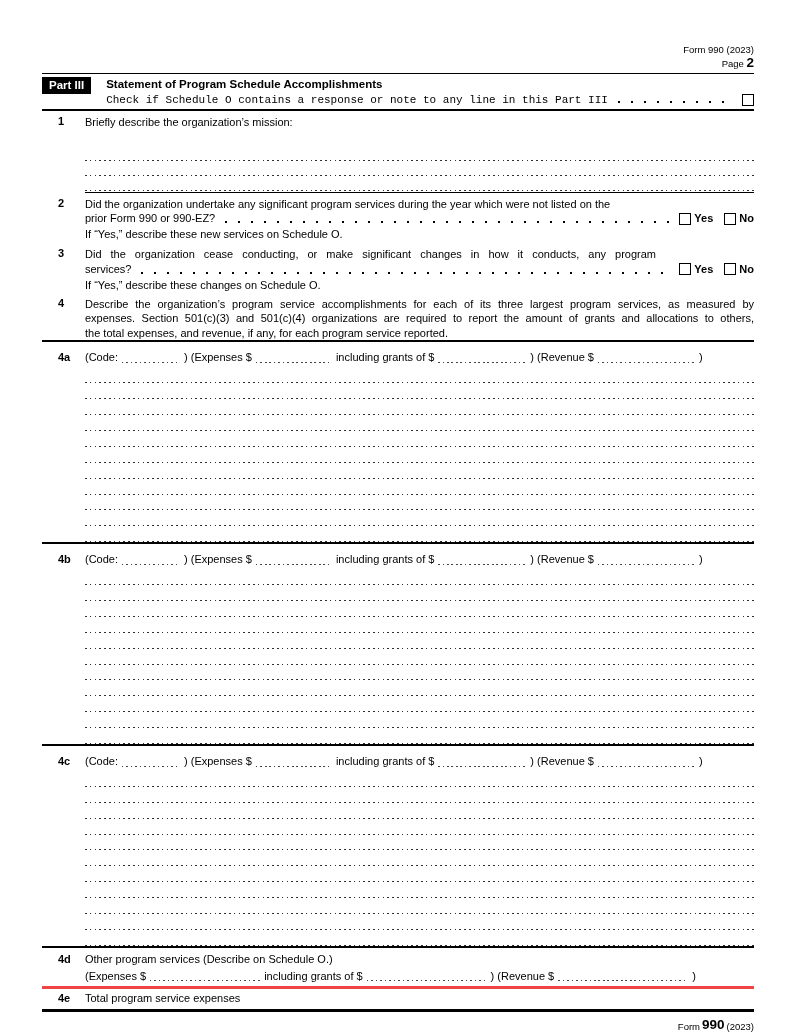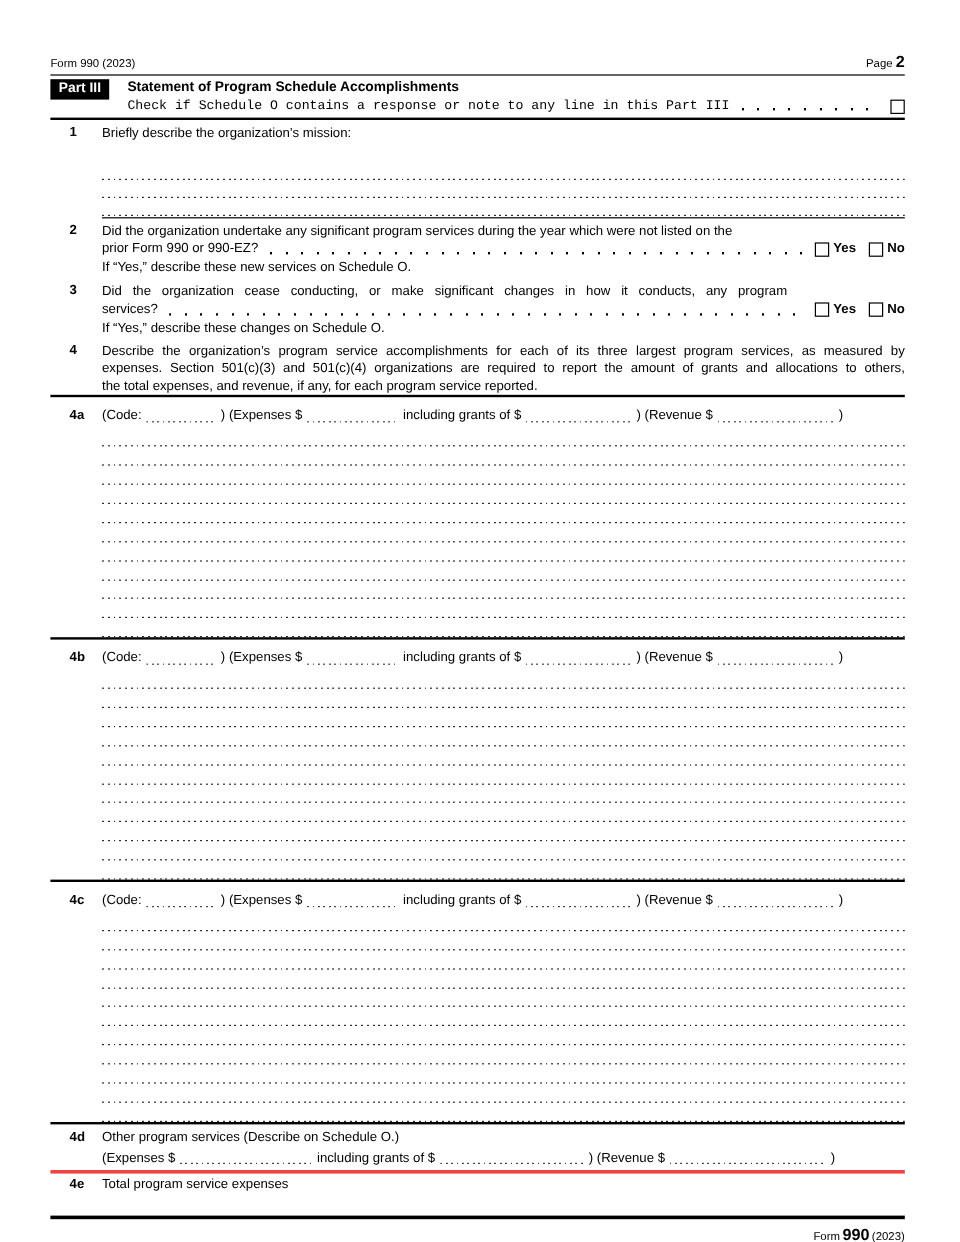--- a/index.html
+++ b/index.html
@@ -3,21 +3,21 @@
 <meta charset="utf-8">
 <style>
   html,body { margin:0; padding:0; background:#fff; }
   .page {
     width:800px; height:1035px; box-sizing:border-box;
     padding:44px 46px 0 42px; background:#fff; overflow:hidden;
     font-family:"Liberation Sans", sans-serif; font-size:11px; color:#000;
   }
   
   .topbar { display:flex; justify-content:space-between; align-items:flex-end;
-    padding-bottom:3px; border-bottom:1.5px solid #000; font-size:9.5px; }
+    padding-bottom:3px; border-bottom:1.5px solid #000; font-size:9.5px;flex-direction:column; }
   .pagenum b { font-size:13.5px; }
   
   .part-header { display:flex; padding-top:3px; padding-bottom:2px; border-bottom:2px solid #000;justify-content:flex-end; }
   .part-box { background:#000; color:#fff; font-weight:bold; font-size:11.5px;
     padding:2px 7px 3px 7px; align-self:flex-start; margin-right:15px; flex:none; }
   .part-right { flex:1; min-width:0; }
   .part-title { font-weight:bold; font-size:11.5px; padding-top:1px; }
   .check-row { display:flex; align-items:flex-end; margin-top:4px; padding-bottom:1px;font-family:Liberation Mono, monospace; }
   
   .leader { flex:1; height:2px; align-self:flex-end; margin:0 8px 3px 10px;
@@ -51,21 +51,21 @@
   .fill { height:11px; flex:none; margin:0 4px;
     background:repeating-linear-gradient(90deg,#444 0 1.5px,transparent 1.5px 4.5px) left bottom/100% 1px no-repeat; }
   .w-code { width:58px; } .w-exp { width:76px; } .w-grant { width:88px; } .w-rev { width:97px; }
   .writelines { margin-left:43px; }
   
   .q4d-wrap { border-bottom:3px solid #ef4444; padding-bottom:3px; }
   .q4d-head { margin-top:4px; line-height:14px; }
   .q4d-exp { display:flex; align-items:center; margin-left:43px; margin-top:3px; line-height:14px; }
   .q4d-exp .fill { height:11px; }
   .w-exp2 { width:110px; } .w-grant2 { width:120px; } .w-rev2 { width:130px; }
-  .q4e-row { display:flex; align-items:center; padding:3px 0 20px 0; border-bottom:3px solid #000; }
+  .q4e-row { display:flex; align-items:center; padding:3px 0 5px 0; border-bottom:3px solid #000; }
   
   .footer { display:flex; justify-content:flex-end; align-items:flex-end; margin-top:5px; font-size:9.5px; }
   .footer b { font-size:13.5px; margin:0 2px; }
 </style>
 </head>
 <body>
 
 <div class="page">
 
   <div class="topbar">

